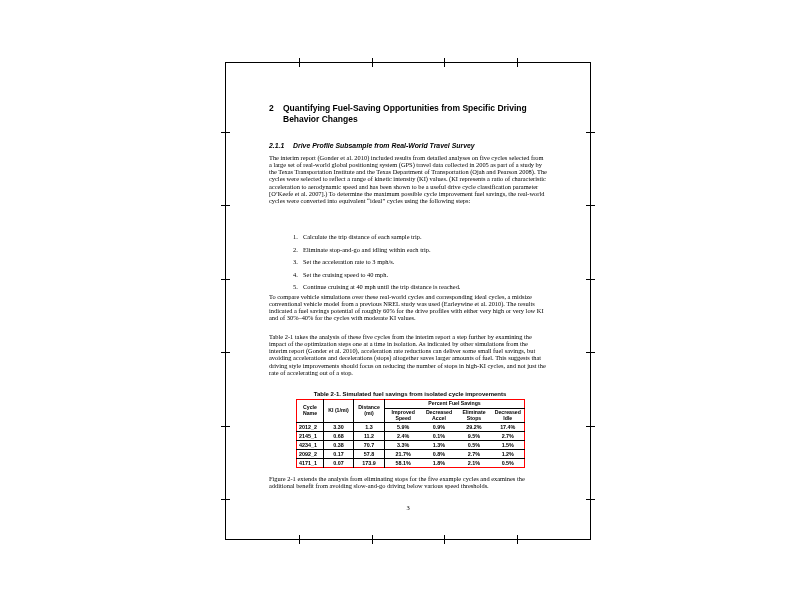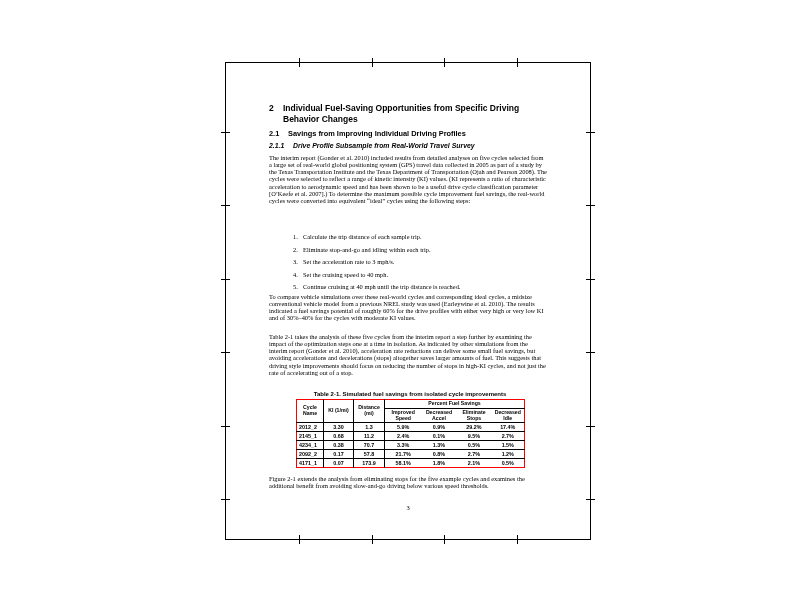--- a/index.html
+++ b/index.html
@@ -49,27 +49,23 @@
   .pagenum{top:441px;left:43px;width:278px;text-align:center;font-size:6.5px;}
 </style>
 </head>
 <body>
 
 <div class="canvas">
   <div class="page" id="page">
 
     <div class="block h1">
       <span class="hnum">2</span>
-      <span class="htitle">Individual Fuel-Saving Opportunities from Specific Driving Behavior Changes</span>
+      <span class="htitle">Quantifying Fuel-Saving Opportunities from Specific Driving Behavior Changes</span>
     </div>
 
-    <div class="block h2">
-      <span class="hnum">2.1</span>
-      <span class="htitle">Savings from Improving Individual Driving Profiles</span>
-    </div>
 
     <div class="block h3">
       <span class="hnum">2.1.1</span>
       <span class="htitle">Drive Profile Subsample from Real-World Travel Survey</span>
     </div>
 
     <div class="block para p1">The interim report (Gonder et al. 2010) included results from detailed analyses on five cycles selected from a large set of real-world global positioning system (GPS) travel data collected in 2005 as part of a study by the Texas Transportation Institute and the Texas Department of Transportation (Ojah and Pearson 2008). The cycles were selected to reflect a range of kinetic intensity (KI) values. (KI represents a ratio of characteristic acceleration to aerodynamic speed and has been shown to be a useful drive cycle classification parameter [O’Keefe et al. 2007].) To determine the maximum possible cycle improvement fuel savings, the real-world cycles were converted into equivalent “ideal” cycles using the following steps:</div>
 
     <div class="block steps">
       <div class="step">

